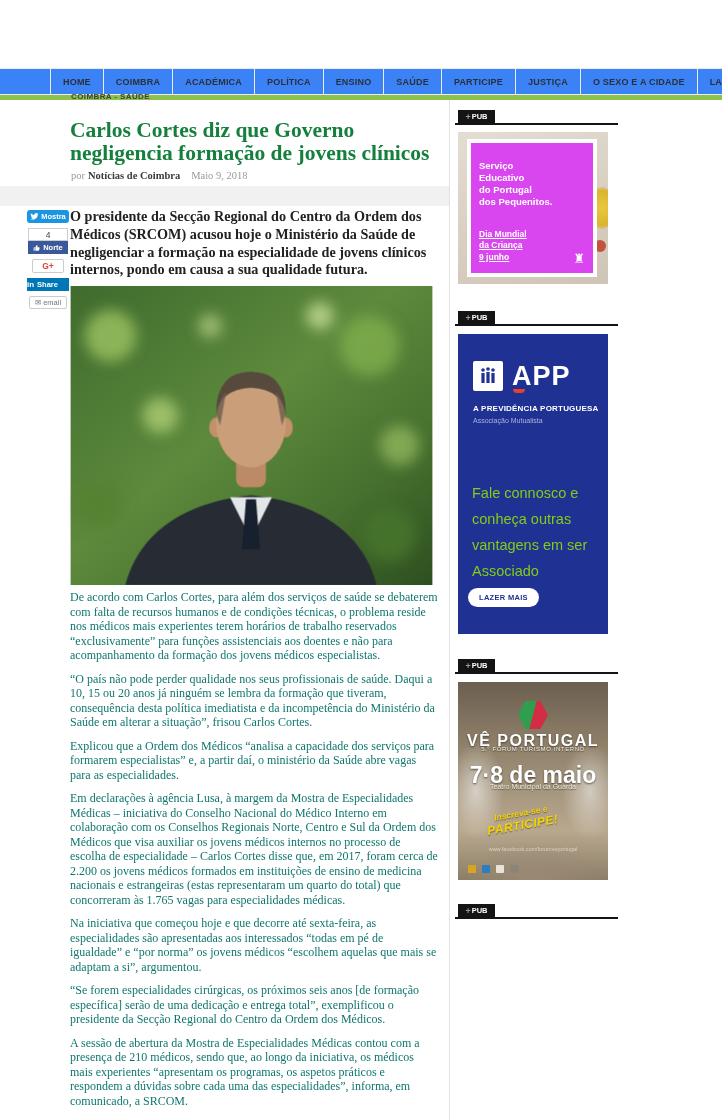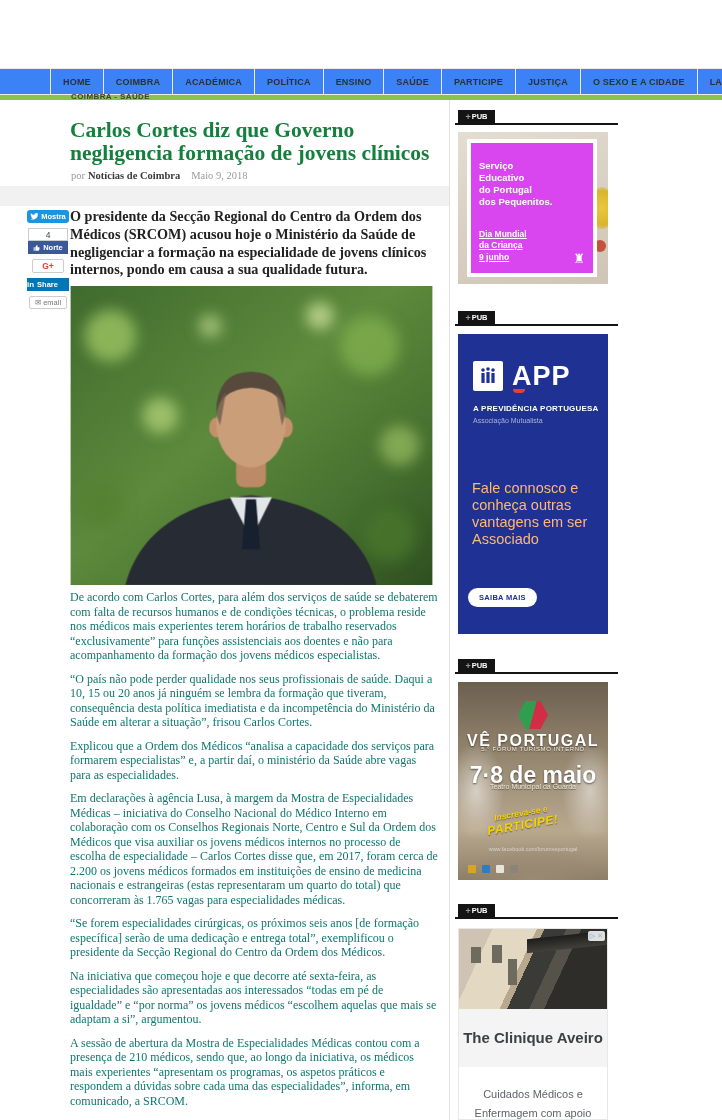--- a/index.html
+++ b/index.html
@@ -92,22 +92,22 @@
   
   .ad2 { top:334px; height:300px; background:#1f3193; color:#fff; }
   .ad2 .logo-row { position:absolute; left:15px; top:27px; display:flex; align-items:center; gap:9px; }
   .ad2 .logo-sq { width:30px; height:30px; background:#fff; border-radius:2px; display:flex;
                   align-items:center; justify-content:center; }
   .ad2 .app-word { font-size:27px; font-weight:bold; letter-spacing:1px; line-height:1; position:relative; }
   .ad2 .app-word .smile { position:absolute; left:1px; bottom:-3px; width:12px; height:4px;
                           border-radius:0 0 10px 10px; background:#e8402f; }
   .ad2 .org { position:absolute; left:15px; top:70px; font-size:8px; font-weight:bold; letter-spacing:.2px; }
   .ad2 .org-sub { position:absolute; left:15px; top:83px; font-size:7px; color:#aab4dd; }
-  .ad2 .msg { position:absolute; left:14px; top:146px; width:124px; font-size:14.5px; line-height:17px;
-              color:#fdba74; font-weight:normal; }
+  .ad2 .msg { position:absolute; left:14px; top:146px; width:124px; font-size:14.5px; line-height:26px;
+              color:#84cc16; font-weight:normal; }
   .ad2 .cta { position:absolute; left:10px; top:254px; background:#fff; color:#1f3193; font-size:7.5px;
               font-weight:bold; padding:5px 11px; border-radius:11px; letter-spacing:.3px; cursor:pointer; }
 
   
   .ad3 { top:682px; height:198px; color:#fff; text-align:center;
          background:
            radial-gradient(ellipse 40px 70px at 12% 55%, rgba(255,255,255,.55), rgba(255,255,255,0) 70%),
            radial-gradient(ellipse 40px 70px at 88% 55%, rgba(255,255,255,.5), rgba(255,255,255,0) 70%),
            radial-gradient(ellipse 90px 50px at 50% 100%, #9a8a74, rgba(154,138,116,0) 75%),
            linear-gradient(180deg,#6b5f50 0%,#8d7e68 30%,#a5967e 55%,#b8a88e 75%,#8d7e68 100%); }
@@ -248,22 +248,22 @@
       <path d="M146 128 Q150 112 156 106 L150 140 Z" fill="#6b5d4e" opacity=".8"></path>
       <path d="M216 128 Q212 112 206 106 L212 140 Z" fill="#6b5d4e" opacity=".8"></path>
     </svg>
   </div>
 
   <div class="body-text">
     <p>De acordo com Carlos Cortes, para além dos serviços de saúde se debaterem com falta de recursos humanos e de condições técnicas, o problema reside nos médicos mais experientes terem horários de trabalho reservados “exclusivamente” para funções assistenciais aos doentes e não para acompanhamento da formação dos jovens médicos especialistas.</p>
     <p>“O país não pode perder qualidade nos seus profissionais de saúde. Daqui a 10, 15 ou 20 anos já ninguém se lembra da formação que tiveram, consequência desta política imediatista e da incompetência do Ministério da Saúde em alterar a situação”, frisou Carlos Cortes.</p>
     <p>Explicou que a Ordem dos Médicos “analisa a capacidade dos serviços para formarem especialistas” e, a partir daí, o ministério da Saúde abre vagas para as especialidades.</p>
     <p>Em declarações à agência Lusa, à margem da Mostra de Especialidades Médicas – iniciativa do Conselho Nacional do Médico Interno em colaboração com os Conselhos Regionais Norte, Centro e Sul da Ordem dos Médicos que visa auxiliar os jovens médicos internos no processo de escolha de especialidade – Carlos Cortes disse que, em 2017, foram cerca de 2.200 os jovens médicos formados em instituições de ensino de medicina nacionais e estrangeiras (estas representaram um quarto do total) que concorreram às 1.765 vagas para especialidades médicas.</p>
+    <p>Na iniciativa que começou hoje e que decorre até sexta-feira, as especialidades são apresentadas aos interessados “todas em pé de igualdade” e “por norma” os jovens médicos “escolhem aquelas que mais se adaptam a si”, argumentou.</p>
     <p>“Se forem especialidades cirúrgicas, os próximos seis anos [de formação específica] serão de uma dedicação e entrega total”, exemplificou o presidente da Secção Regional do Centro da Ordem dos Médicos.</p>
-    <p>Na iniciativa que começou hoje e que decorre até sexta-feira, as especialidades são apresentadas aos interessados “todas em pé de igualdade” e “por norma” os jovens médicos “escolhem aquelas que mais se adaptam a si”, argumentou.</p>
     <p>A sessão de abertura da Mostra de Especialidades Médicas contou com a presença de 210 médicos, sendo que, ao longo da iniciativa, os médicos mais experientes “apresentam os programas, os aspetos práticos e respondem a dúvidas sobre cada uma das especialidades”, informa, em comunicado, a SRCOM.</p>
   </div>
 
   <div class="pub-tab" style="left:458px; top:110px;">
       <span class="plus">+</span>
       <span>PUB</span>
     </div>
   <div class="pub-line" style="top:123px;"></div>
 
   <div class="pub-tab" style="left:458px; top:311px;">
@@ -315,21 +315,21 @@
               <rect x="8.4" y="6" width="3.2" height="11"></rect>
               <rect x="13.4" y="7" width="3.2" height="10"></rect>
             </g>
           </svg>
       </div>
       <div class="app-word"><span>APP</span><span class="smile"></span></div>
     </div>
     <div class="org">A PREVIDÊNCIA PORTUGUESA</div>
     <div class="org-sub">Associação Mutualista</div>
     <div class="msg">Fale connosco e conheça outras vantagens em ser Associado</div>
-    <div class="cta">SAIBA MAIS</div>
+    <div class="cta">LAZER MAIS</div>
   </div>
 
   <div class="ad ad3">
     <div class="hex"></div>
     <div class="brand">VÊ PORTUGAL</div>
     <div class="sub">5.º FÓRUM TURISMO INTERNO</div>
     <div class="date">7·8 de maio</div>
     <div class="venue">Teatro Municipal da Guarda</div>
     <div class="cta">
       <div class="c1">Inscreva-se e</div>
@@ -337,28 +337,14 @@
     </div>
     <div class="url">www.facebook.com/forumveportugal</div>
     <div class="logos">
       <i style="background:#d9a520;"></i>
       <i style="background:#2d7dc1;"></i>
       <i style="background:#e8e4da;"></i>
       <i style="background:#8a8578;"></i>
     </div>
   </div>
 
-  <div class="ad ad4">
-    <div class="photo4">
-      <div class="awning"></div>
-      <div class="win" style="left:8%; top:18px; width:10px; height:16px;"></div>
-      <div class="win" style="left:22%; top:16px; width:10px; height:18px;"></div>
-      <div class="win" style="left:33%; top:30px; width:9px; height:26px;"></div>
-      <div class="adchoices">
-        <span class="tri">▷</span>
-        <span class="x">✕</span>
-      </div>
-    </div>
-    <div class="head">The Clinique Aveiro</div>
-    <div class="body4">Cuidados Médicos e Enfermagem com apoio</div>
-  </div>
 
 </div>
 
 </body></html>

